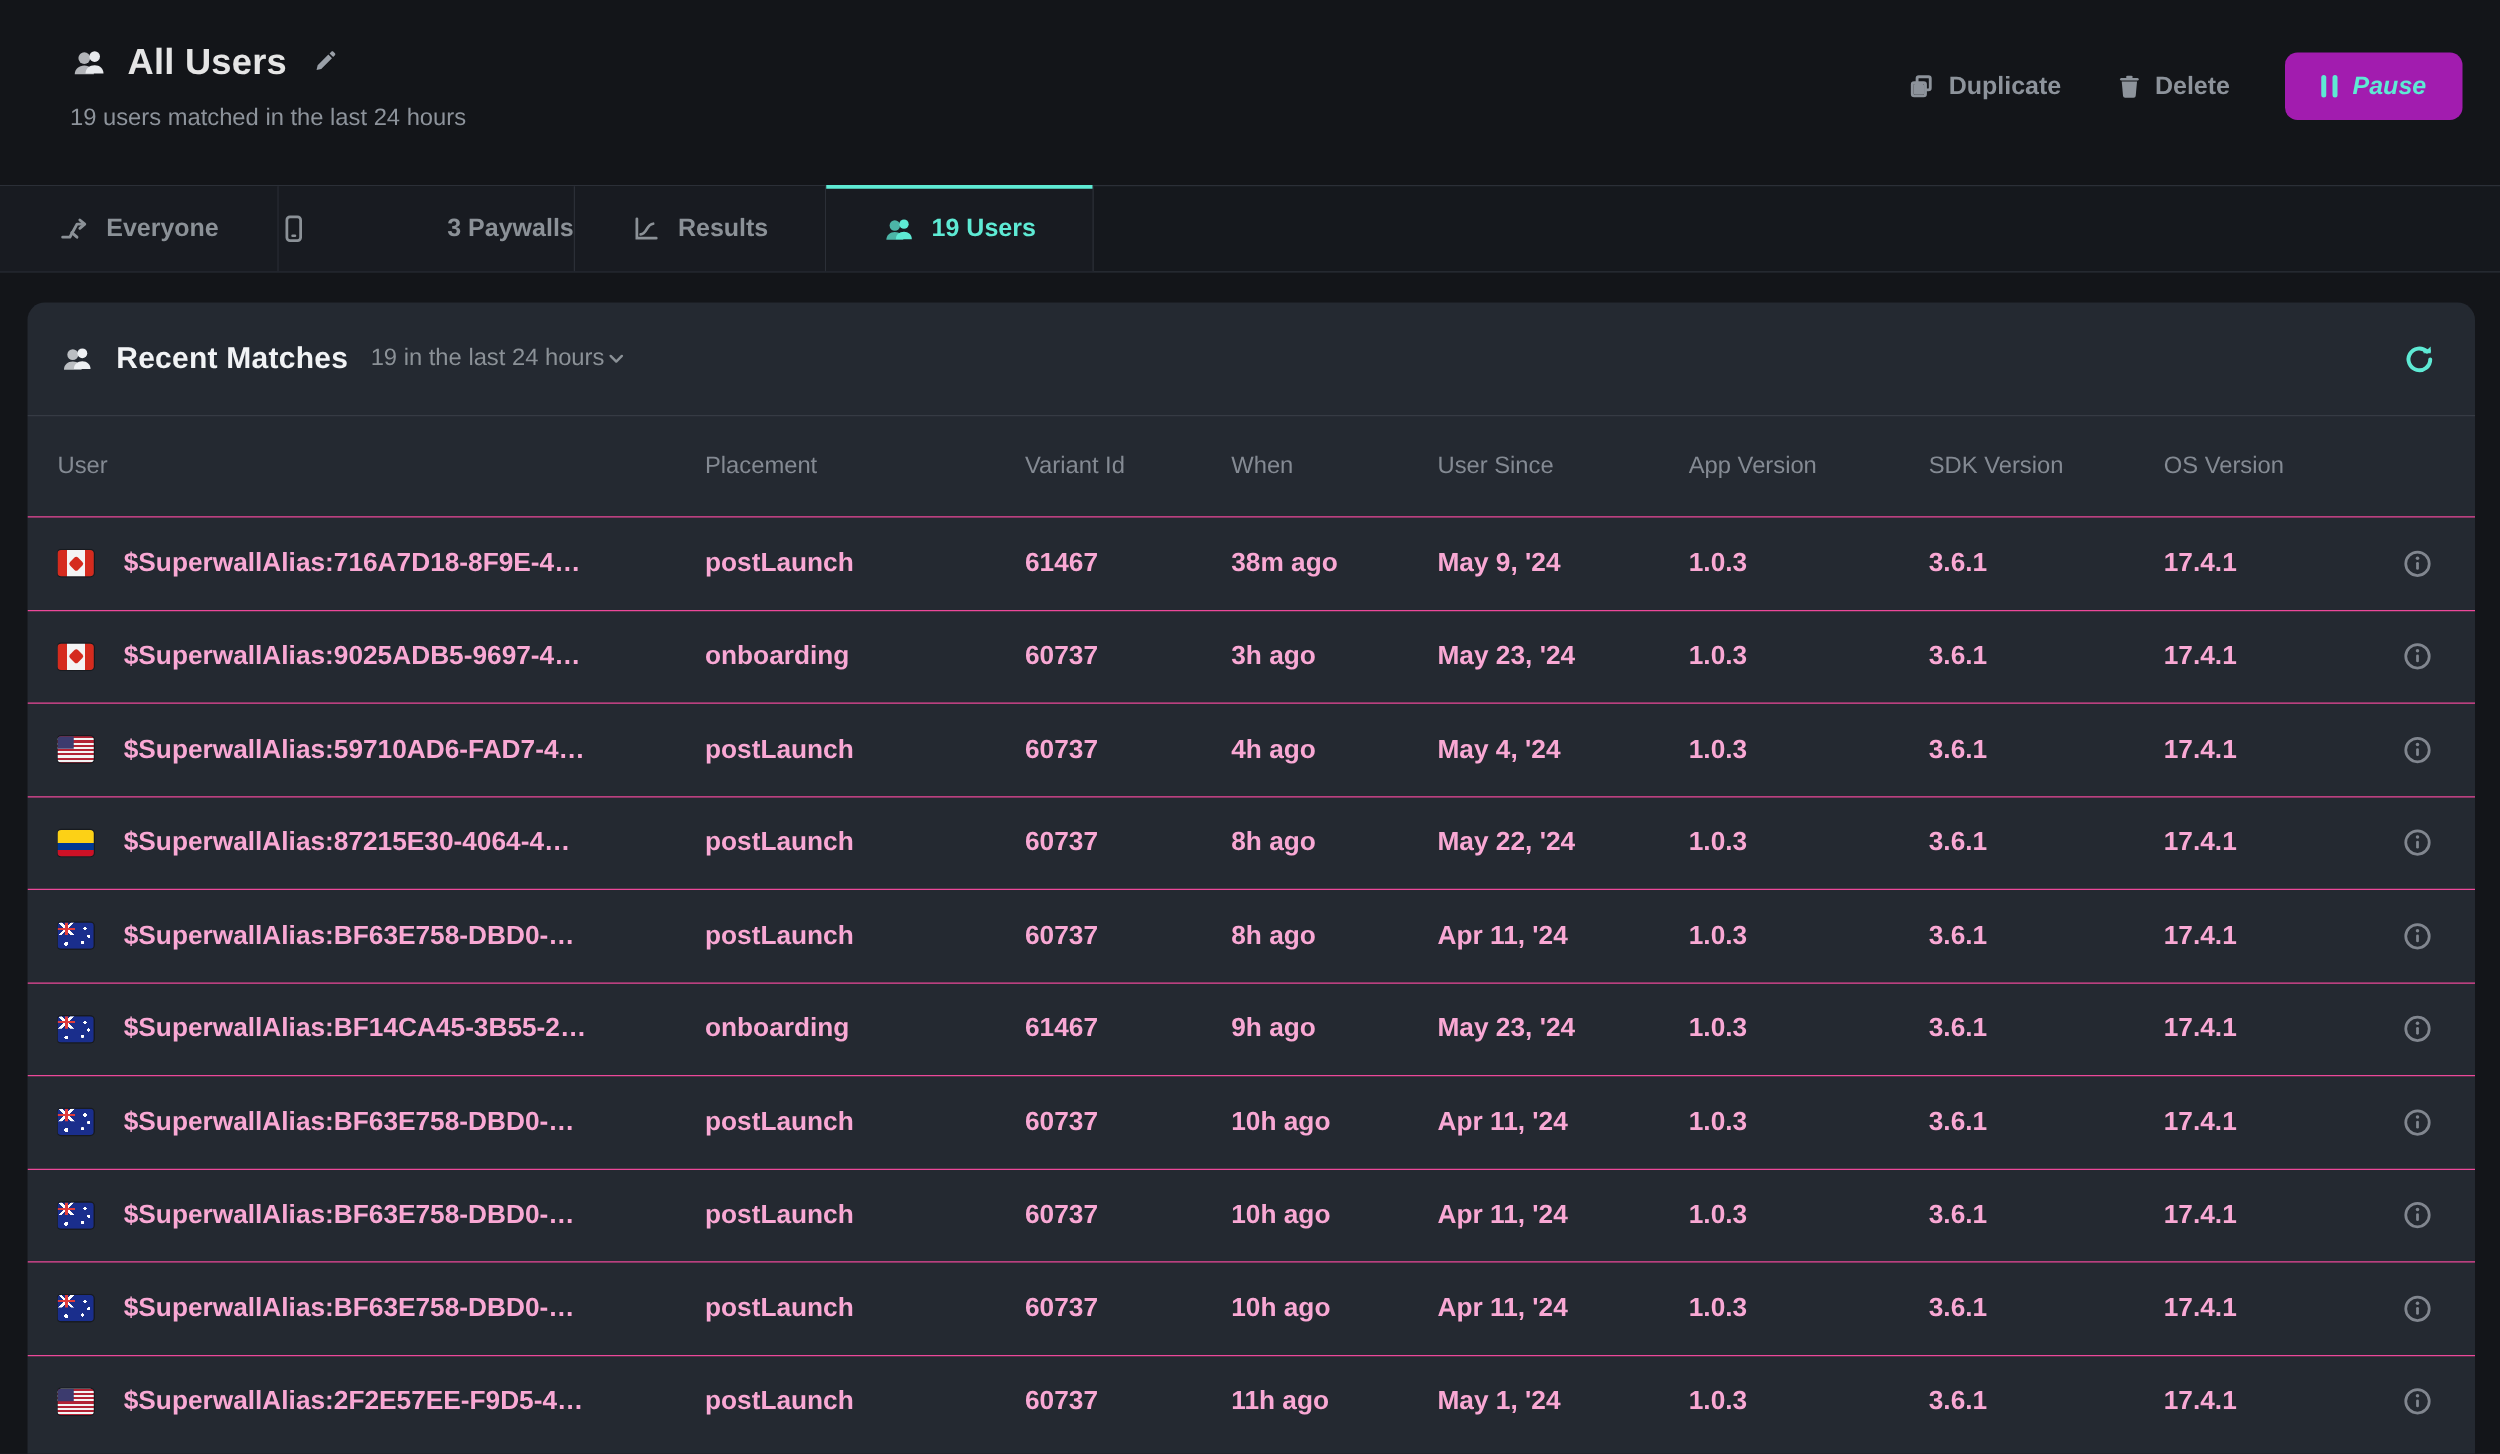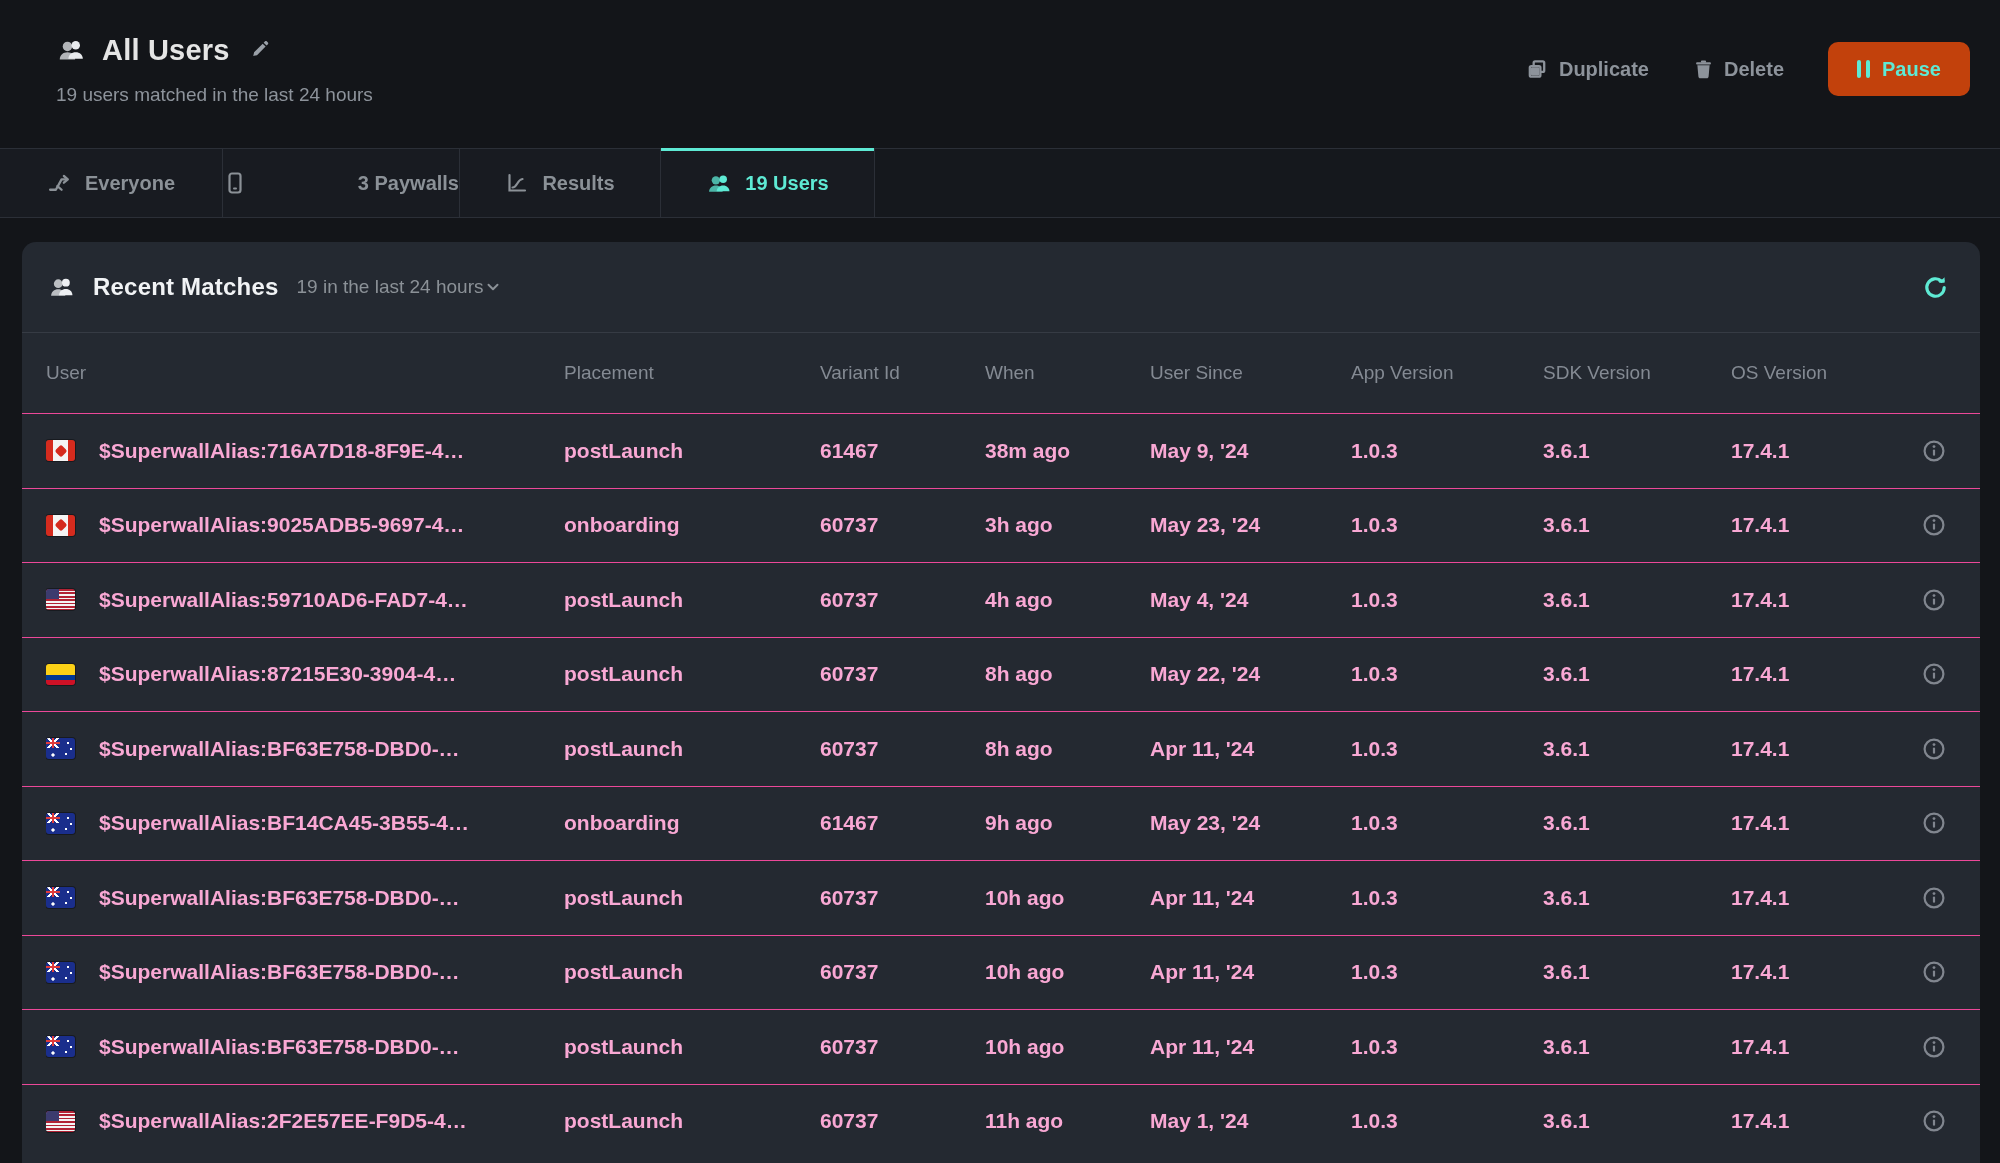--- a/index.html
+++ b/index.html
@@ -18,21 +18,21 @@
   .title-row .ppl-icon { color:#e8eaed; }
   .page-title { font-size:29px; font-weight:600; color:#e5e5e5; letter-spacing:.2px; }
   .edit-btn { background:none; border:none; color:#9aa0a8; cursor:pointer; padding:4px; }
   .page-subtitle { margin-top:14px; font-size:19px; color:#8d939b; }
 
   .header-actions { position:absolute; top:0; right:30px; height:138px; display:flex; align-items:center; gap:44px; }
   .ghost-btn { display:flex; align-items:center; gap:10px; background:none; border:none;
     color:#8d939b; font-size:20px; font-weight:700; cursor:pointer; font-family:inherit; }
   .pause-btn { display:flex; align-items:center; justify-content:center; gap:12px;
     width:142px; height:54px; border-radius:10px; border:none; cursor:pointer;
-    background:#c2410c; color:#5eead4; font-size:20px; font-weight:700; font-family:inherit; }
+    background:#a21caf; color:#5eead4; font-size:20px; font-weight:700; font-family:inherit;font-style:italic; }
   .pause-bars { display:flex; gap:5px; }
   .pause-bars i { display:block; width:4px; height:18px; border-radius:2px; background:#5eead4; }
 
   
   .tabbar { display:flex; height:70px; border-top:1px solid #2b2f37; border-bottom:1px solid #2b2f37; background:#15181d; }
   .tab { display:flex; align-items:center; justify-content:center; gap:13px;
     border:none; border-right:1px solid #2b2f37; background:#181b21; cursor:pointer;
     color:#8b9197; font-size:20px; font-weight:600; font-family:inherit; position:relative; }
   .tab .ticon { color:#8b9197; }
   .tab.active { color:#5eead4; }
@@ -310,21 +310,21 @@
         <svg width="24" height="24" viewBox="0 0 24 24">
               <use href="#ic-info"></use>
             </svg>
       </span>
     </button>
   </div>
 
   <div class="grid trow">
     <div class="cell-user">
       <span class="flag flag-co"></span>
-      <span>$SuperwallAlias:87215E30-3904-4…</span>
+      <span>$SuperwallAlias:87215E30-4064-4…</span>
     </div>
     <div>postLaunch</div>
     <div>60737</div>
     <div>8h ago</div>
     <div>May 22, '24</div>
     <div>1.0.3</div>
     <div>3.6.1</div>
     <div>17.4.1</div>
     <button class="info-btn">
       <span>
@@ -352,21 +352,21 @@
         <svg width="24" height="24" viewBox="0 0 24 24">
               <use href="#ic-info"></use>
             </svg>
       </span>
     </button>
   </div>
 
   <div class="grid trow">
     <div class="cell-user">
       <span class="flag flag-au"></span>
-      <span>$SuperwallAlias:BF14CA45-3B55-4…</span>
+      <span>$SuperwallAlias:BF14CA45-3B55-2…</span>
     </div>
     <div>onboarding</div>
     <div>61467</div>
     <div>9h ago</div>
     <div>May 23, '24</div>
     <div>1.0.3</div>
     <div>3.6.1</div>
     <div>17.4.1</div>
     <button class="info-btn">
       <span>

